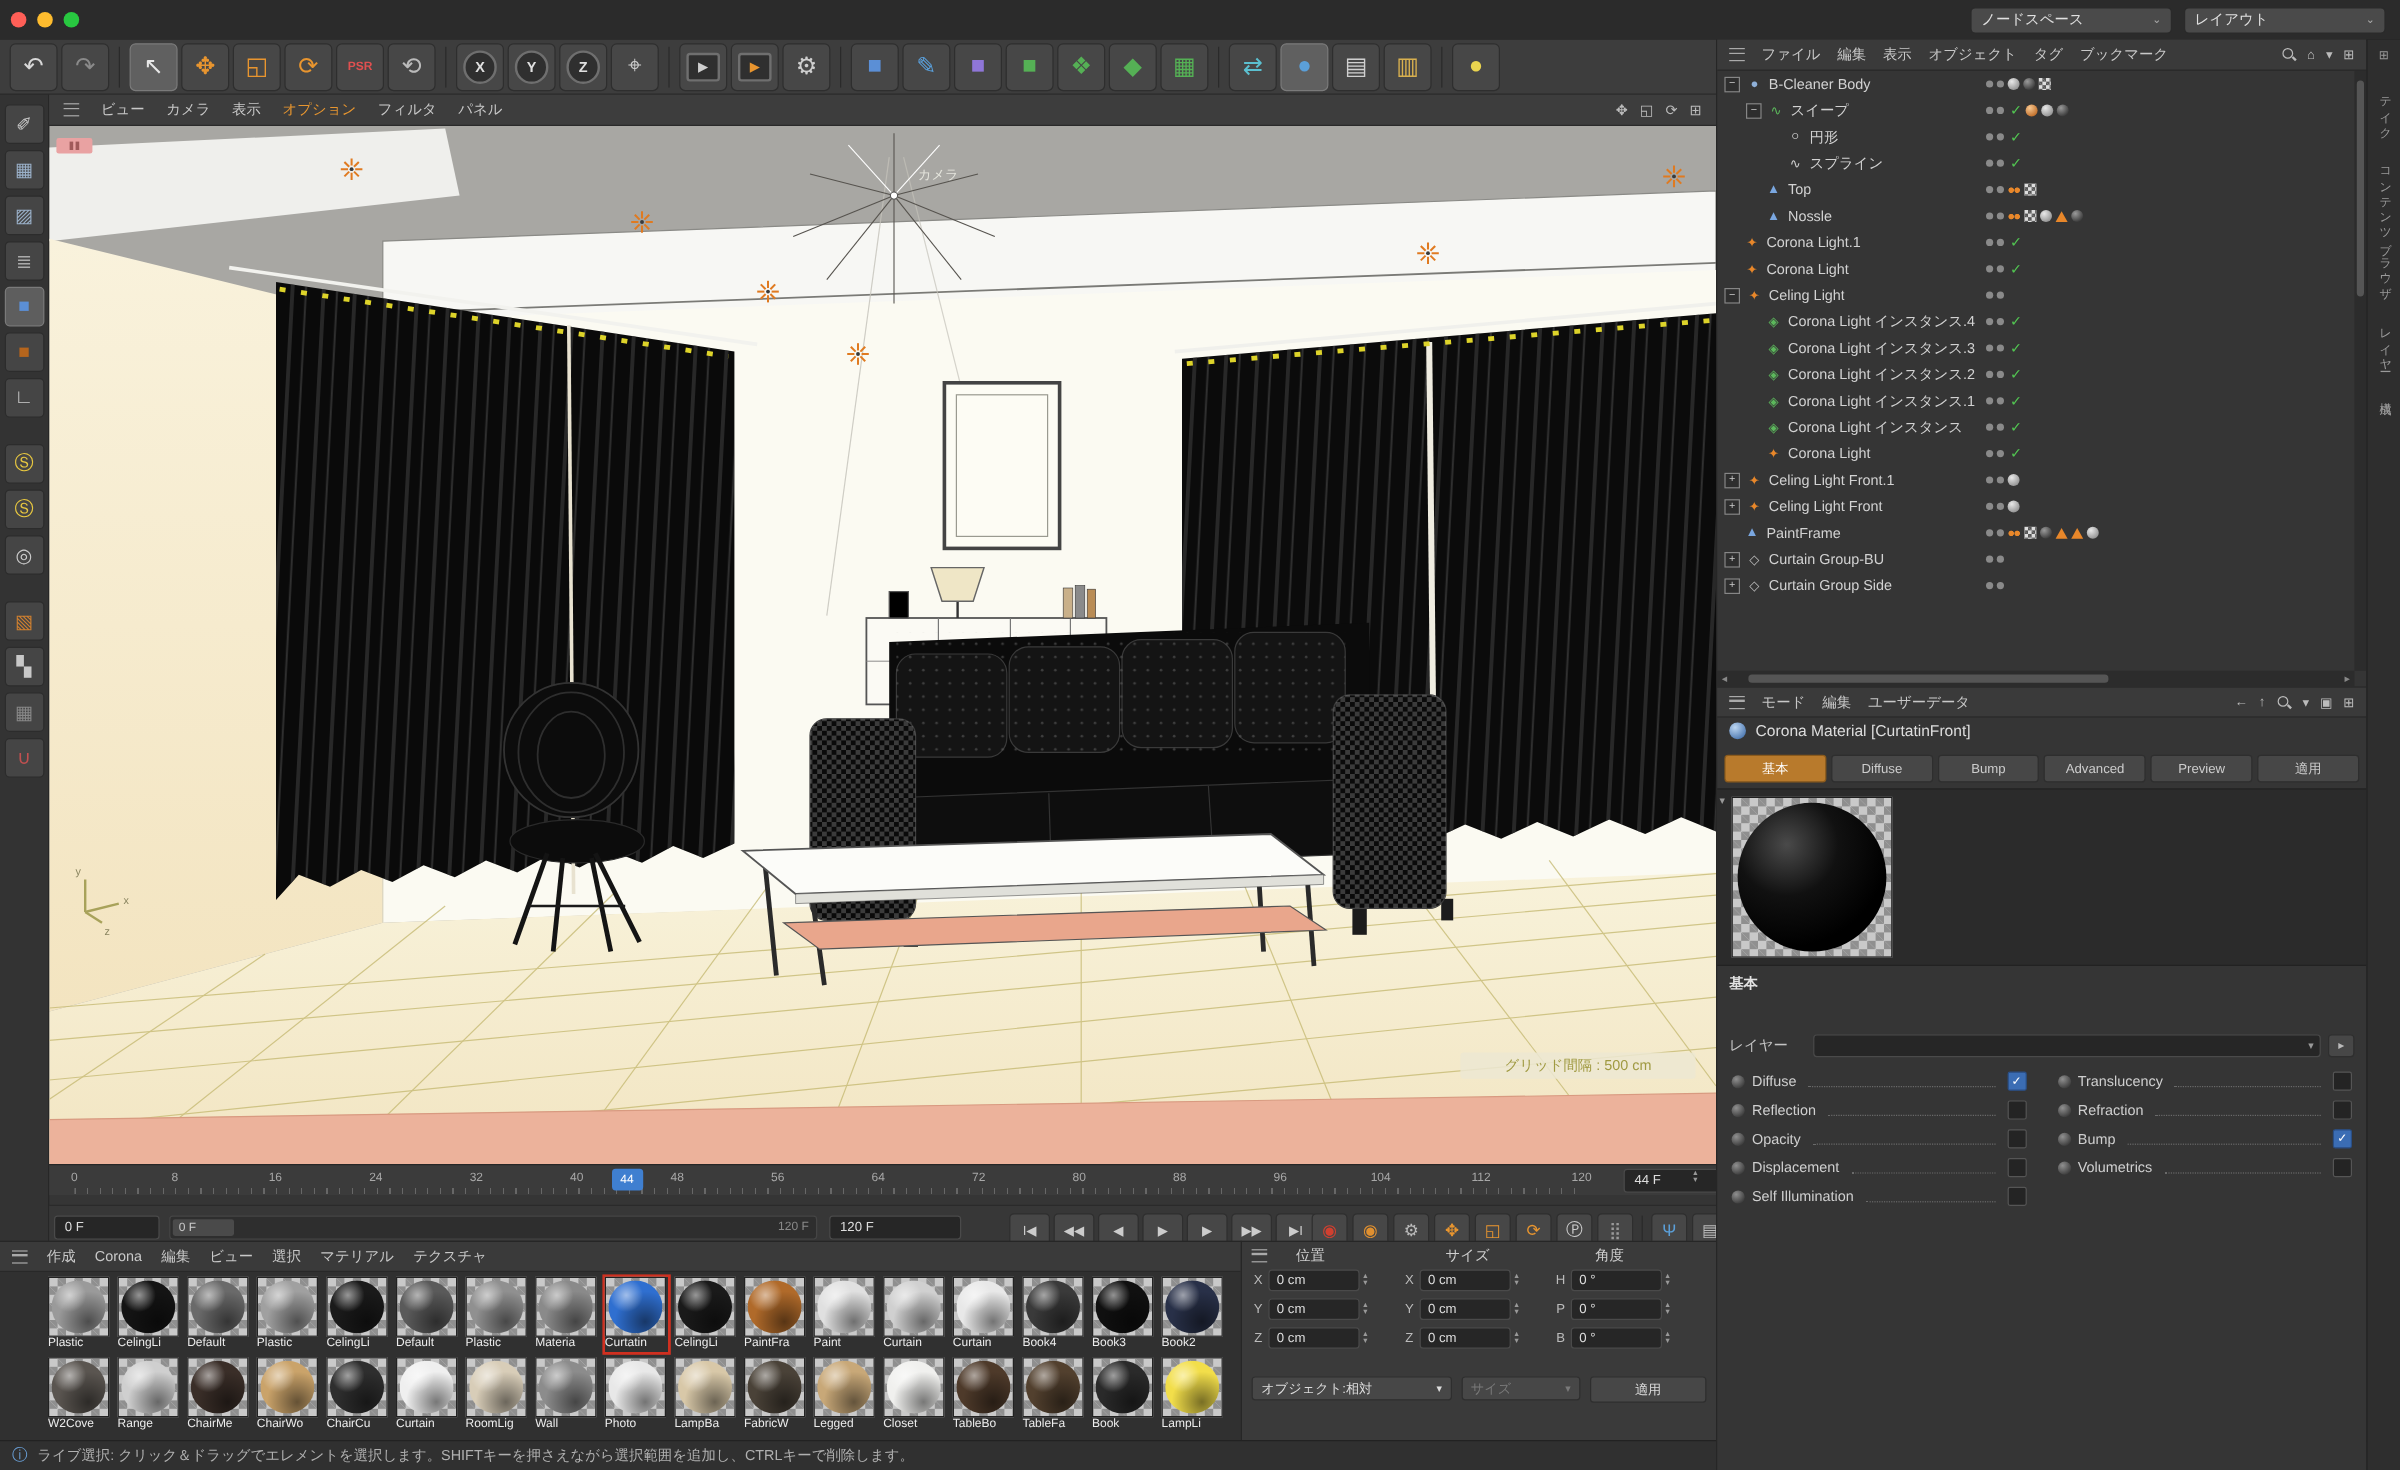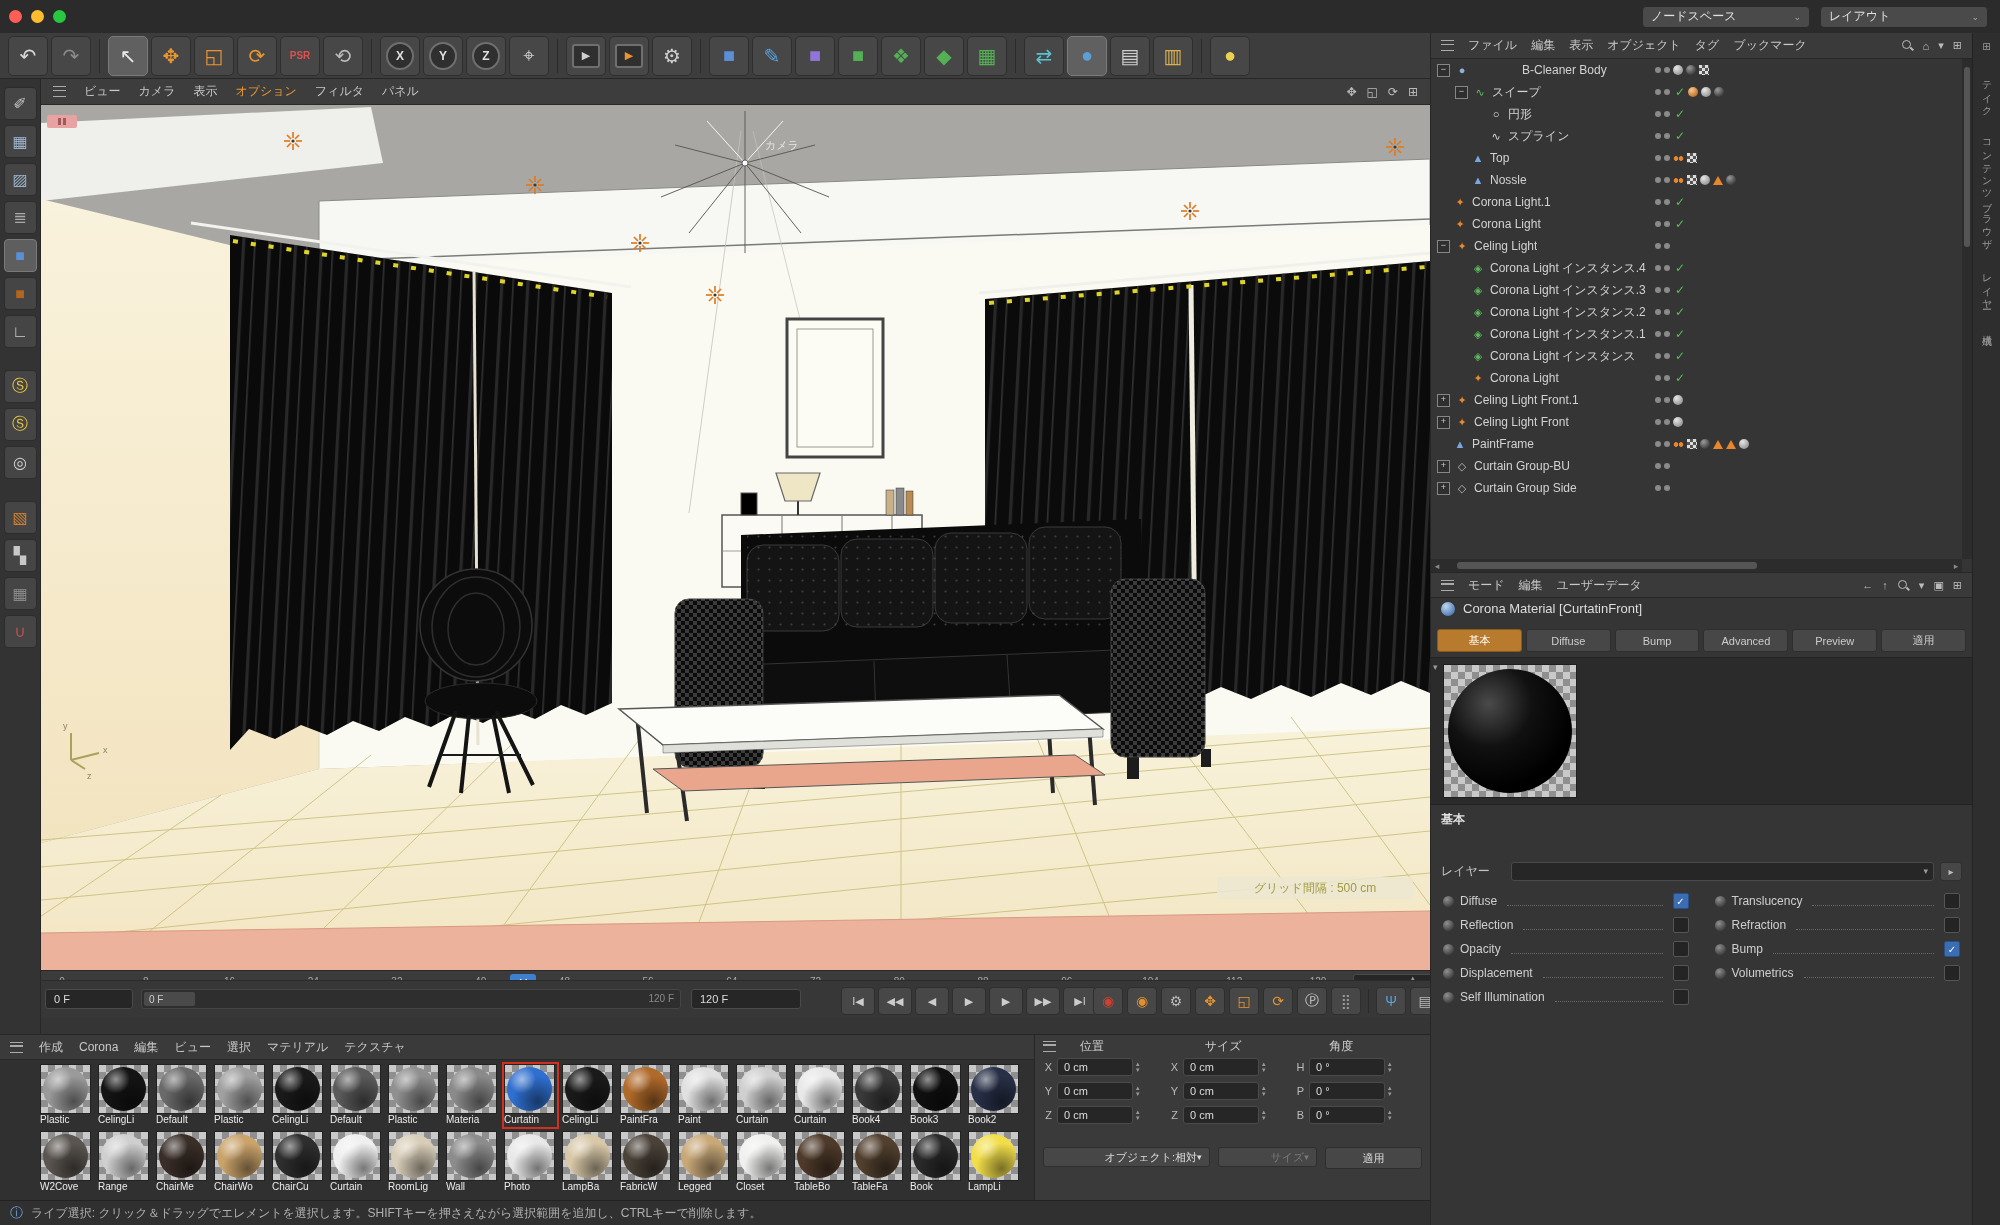--- a/index.html
+++ b/index.html
@@ -35,21 +35,21 @@
   .vp-tag{position:absolute;left:6px;top:36px;width:30px;height:13px;background:#e9a2a2;border-radius:2px;display:flex;align-items:center;justify-content:center;gap:2px;}
   .vp-tag i{display:block;width:3px;height:7px;background:#a05a5a;}
   
   .timeline-ruler{position:absolute;left:41px;top:970px;width:1389px;height:26px;background:#3b3b3b;border-top:1px solid #272727;box-sizing:border-box;}
   .tick{position:absolute;top:5px;font-size:10px;color:#a8a8a8;transform:translateX(-50%);}
   .ruler-ticks{position:absolute;left:21px;bottom:1px;width:1256px;height:5px;background-image:repeating-linear-gradient(90deg,#676767 0 1px,transparent 1px 10.5px);}
   .playhead{position:absolute;top:3px;height:18px;width:26px;background:#3f7fd0;border-radius:3px;color:#fff;font-size:10px;display:flex;align-items:center;justify-content:center;transform:translateX(-50%);}
   .frame-box{position:absolute;left:1294px;top:3px;width:72px;height:18px;background:#262626;border:1px solid #4a4a4a;border-radius:3px;color:#ddd;font-size:11px;display:flex;align-items:center;padding-left:8px;margin-left:18px;}
   .spin{position:absolute;display:flex;flex-direction:column;color:#999;font-size:7px;line-height:6px;}
   
-  .playbar{position:absolute;left:41px;top:980px;width:1389px;height:38px;background:#373737;border-top:1px solid #2a2a2a;box-sizing:border-box;}
+  .playbar{position:absolute;left:41px;top:1004px;width:1389px;height:38px;background:#373737;border-top:1px solid #2a2a2a;box-sizing:border-box;}
   .pb-input{position:absolute;top:8px;height:20px;background:#262626;border:1px solid #4a4a4a;border-radius:3px;color:#ddd;display:flex;align-items:center;padding:0 8px;font-size:11px;box-sizing:border-box;}
   .pb-track{position:absolute;left:100px;top:8px;width:540px;height:20px;background:#2e2e2e;border:1px solid #454545;border-radius:3px;box-sizing:border-box;}
   .pb-chip{position:absolute;left:2px;top:2px;width:46px;height:14px;background:#4a4a4a;border-radius:2px;font-size:10px;color:#ccc;display:flex;align-items:center;padding-left:5px;}
   .pb-endlabel{position:absolute;right:6px;top:3px;font-size:10px;color:#8a8a8a;}
   .transport{position:absolute;left:800px;top:6px;display:flex;gap:3px;}
   .cluster{position:absolute;left:1052px;top:6px;display:flex;gap:4px;align-items:center;}
   .pb-btn{width:32px;height:26px;background:#474747;border:1px solid #2e2e2e;border-radius:4px;color:#ccc;font-size:11px;display:flex;align-items:center;justify-content:center;}
   .pb-btn.icon{width:28px;font-size:14px;}
   .pb-sep{width:1px;height:24px;background:#2a2a2a;margin:0 3px;}
   
@@ -65,21 +65,21 @@
   
   .coords{position:absolute;left:1034px;top:1034px;width:396px;height:166px;background:#3a3a3a;border-left:1px solid #262626;border-top:1px solid #262626;box-sizing:border-box;}
   .coord-head{display:flex;align-items:center;height:22px;gap:0;padding-left:8px;}
   .coord-title{width:126px;padding-left:24px;box-sizing:border-box;color:#cfcfcf;}
   .coord-grid{display:grid;grid-template-columns:repeat(3,126px);padding-left:8px;row-gap:5px;}
   .cfield{display:flex;align-items:center;gap:3px;height:19px;}
   .ck{width:11px;text-align:center;color:#bbb;font-size:11px;}
   .cbox{width:76px;height:18px;background:#262626;border:1px solid #4a4a4a;border-radius:3px;color:#ddd;font-size:11px;display:flex;align-items:center;padding-left:6px;box-sizing:border-box;}
   .cspin{display:flex;flex-direction:column;color:#999;font-size:7px;line-height:6px;}
   .coord-bottom{position:absolute;left:8px;right:8px;top:112px;display:flex;gap:8px;}
-  .cdrop{height:20px;background:#474747;border:1px solid #2e2e2e;border-radius:3px;font-size:11px;color:#ddd;display:flex;align-items:center;justify-content:flex-end;padding:0 7px;box-sizing:border-box;}
+  .cdrop{height:20px;background:#474747;border:1px solid #2e2e2e;border-radius:3px;font-size:11px;color:#ddd;display:flex;align-items:center;justify-content:space-between;padding:0 7px;box-sizing:border-box;}
   .cdrop.disabled{color:#7a7a7a;}
   .capply{height:20px;background:#474747;border:1px solid #2e2e2e;border-radius:3px;font-size:11px;color:#ddd;display:flex;align-items:center;justify-content:center;}
   
   .statusbar{position:absolute;left:0;top:1200px;width:2000px;height:25px;background:#303030;border-top:1px solid #222;display:flex;align-items:center;gap:8px;padding-left:10px;font-size:12px;color:#b0b0b0;box-sizing:border-box;}
   .status-ico{color:#6aa0d8;font-size:13px;}
   
   .right-panel{position:absolute;left:1430px;top:33px;width:542px;height:1192px;background:#353535;border-left:1px solid #262626;box-sizing:border-box;}
   .om-menu,.am-menu,.mm-menu2{height:26px;background:#3a3a3a;border-bottom:1px solid #272727;display:flex;align-items:center;gap:14px;padding:0 10px;box-sizing:border-box;}
   .menu-right{margin-left:auto;display:flex;gap:9px;align-items:center;color:#bbb;font-size:11px;}
   .tree{position:absolute;top:26px;left:0;right:10px;height:500px;overflow:hidden;}
@@ -915,21 +915,21 @@
           <span class="ic-search"></span>
           <span>⌂</span>
           <span>▾</span>
           <span>⊞</span>
         </div>
       </div>
     <div class="tree" id="tree">
         <div class="tree-row" style="padding-left: 6px;">
           <span class="tree-exp">−</span>
           <span class="oi oi-body"></span>
-          <span class="tree-label" style="max-width: 180px; margin-left: 48px;">B-Cleaner Body</span>
+          <span class="tree-label" style="max-width: 180px;">B-Cleaner Body</span>
           <div class="tr-right">
             <span class="chip-dot"></span>
             <span class="chip-dot"></span>
             <span class="chip c-sph-gray"></span>
             <span class="chip c-sph-dark"></span>
             <span class="chip c-checker"></span>
           </div>
         </div>
         <div class="tree-row" style="padding-left: 24px;">
           <span class="tree-exp">−</span>

